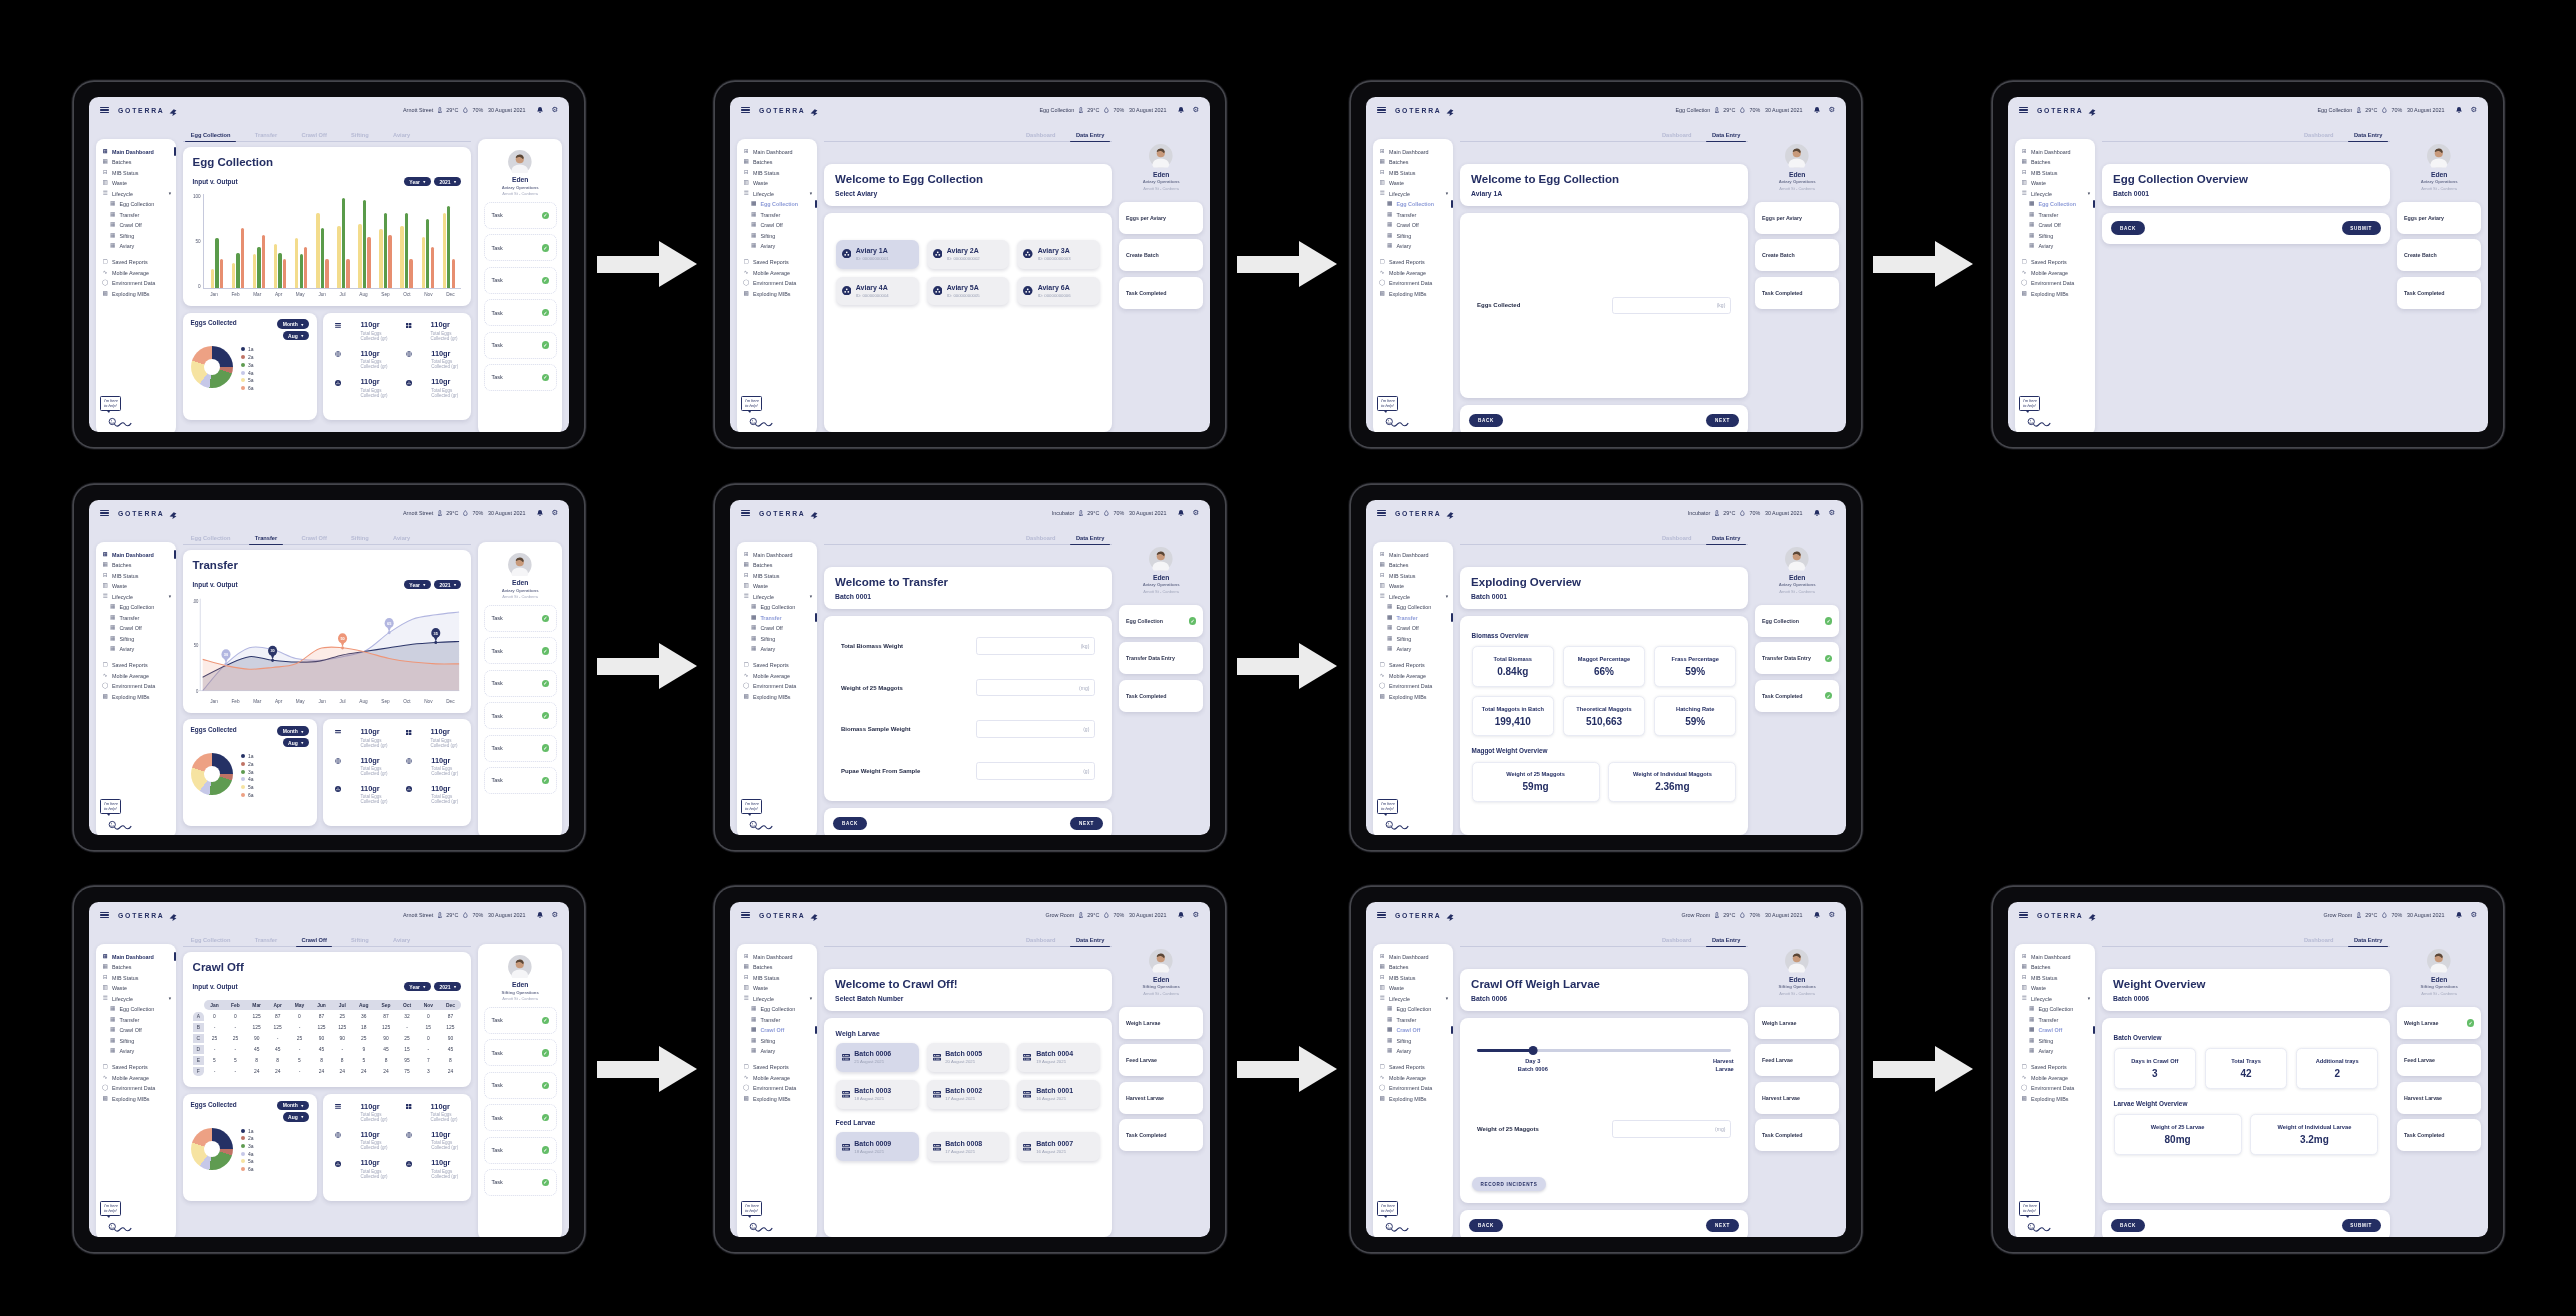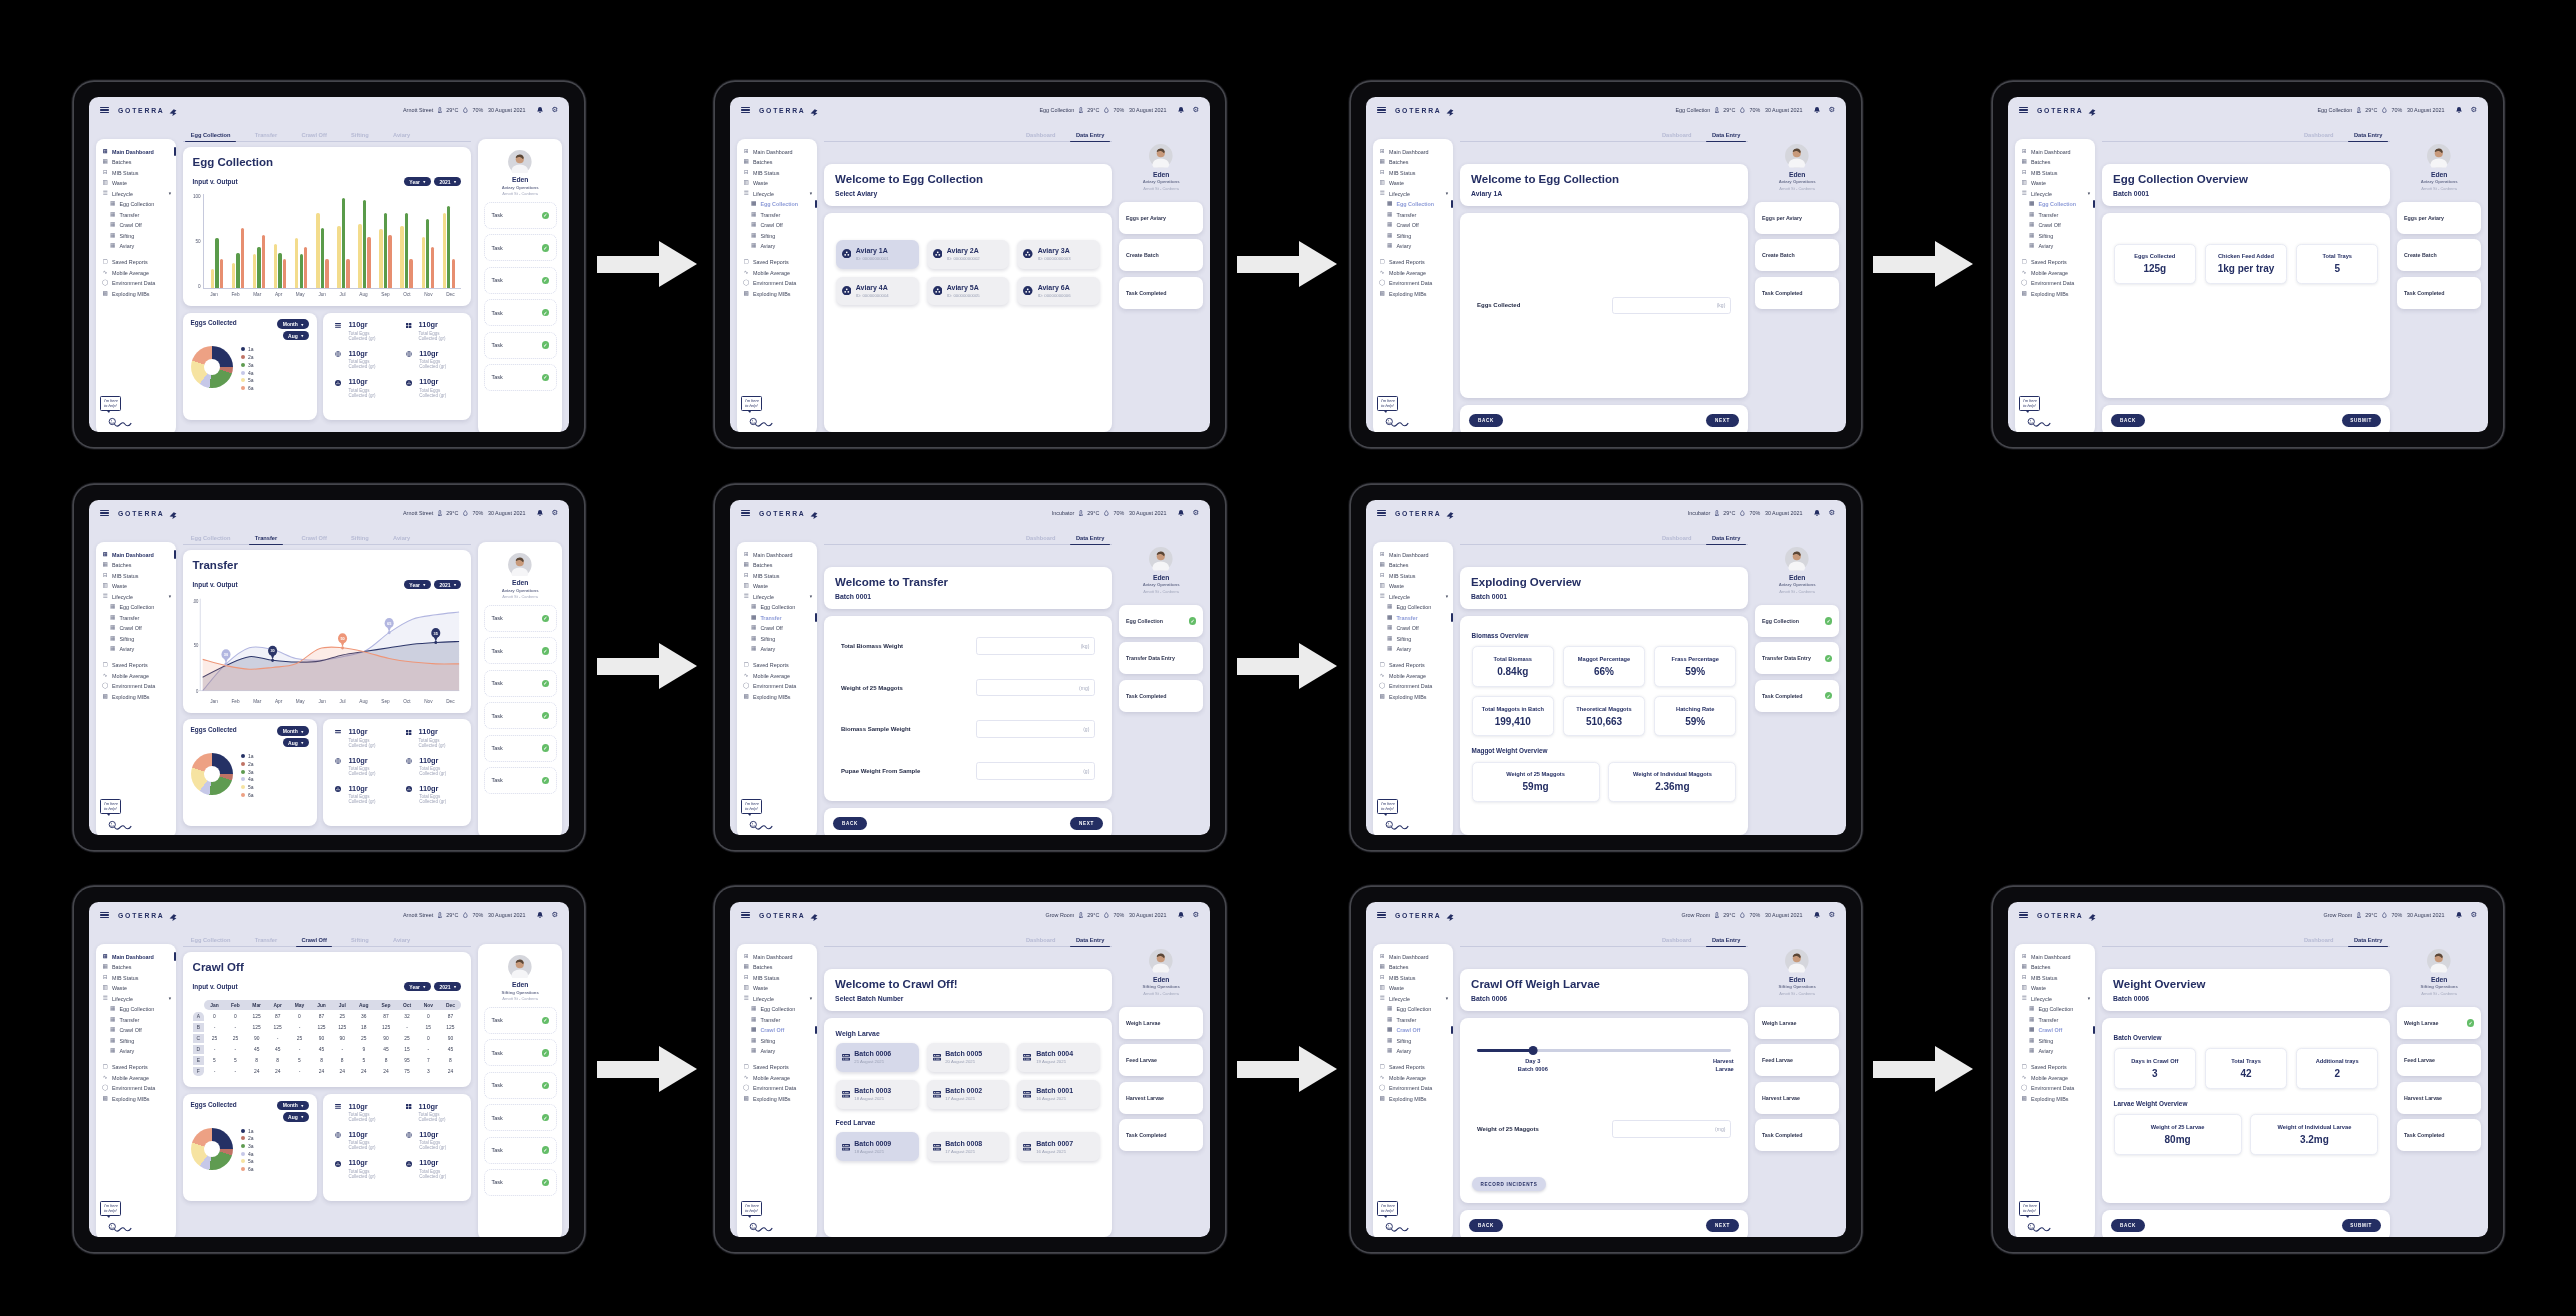--- a/index.html
+++ b/index.html
@@ -79,21 +79,21 @@
   .eggtop{display:flex;justify-content:space-between;align-items:flex-start;}
   .eggpills{display:flex;flex-direction:column;gap:2px;align-items:flex-end;}
   .eggbody{display:flex;gap:8px;margin-top:6px;align-items:flex-start;}
   .donut{width:42px;height:42px;border-radius:50%;position:relative;flex-shrink:0;}
   .donut:after{content:"";position:absolute;inset:13px;background:#fff;border-radius:50%;}
   .legend{display:flex;flex-direction:column;gap:1.7px;font-size:5px;color:#3c4258;}
   .litem{display:flex;align-items:center;}
   .ldot{width:4px;height:4px;border-radius:50%;display:inline-block;margin-right:3.4px;}
   .totcard{flex:1;padding:8.8px 12px;height:107px;}
   .totgrid{display:grid;grid-template-columns:1fr 1fr;row-gap:8.8px;column-gap:17.6px;}
-  .titem{display:flex;gap:7px;align-items:flex-start;}
+  .titem{display:flex;gap:19px;align-items:flex-start;}
   .titem .tico{margin-top:1.4px;display:inline-flex;}
   .tval{font-size:7.4px;font-weight:bold;color:#242e63;line-height:1.1;}
   .tlab{font-size:4.5px;color:#9fa4b9;margin-top:1.4px;}
 
   
   .ctable{width:100%;border-collapse:separate;border-spacing:0 2px;margin-top:6.8px;font-size:4.9px;color:#3c4258;text-align:center;}
   .ctable th{background:#d9dbe8;font-weight:bold;color:#2e3552;height:10px;font-size:4.9px;}
   .ctable th.corner{background:transparent;}
   .ctable th:nth-child(2){border-radius:5.4px 0 0 5.4px;}
   .ctable th:last-child{border-radius:0 5.4px 5.4px 0;}
@@ -1058,39 +1058,20 @@
           </div>
         </aside>
         <div class="center">
           <div class="tabs end">
             <div class="tab">Dashboard</div>
             <div class="tab active">Data Entry</div>
           </div>
           <div class="card wcard">
             <div class="h1">Egg Collection Overview</div>
             <div class="wsub">Batch 0001</div>
-          </div>
-          <div class="card ccard">
-            <div class="statswrap">
-              <div class="sgap" style="height: 20px;"></div>
-              <div class="sgrid" style="grid-template-columns: repeat(3, 1fr); margin-bottom: 10.8px;">
-                <div class="scard">
-                  <div class="sclab">Eggs Collected</div>
-                  <div class="scval">125g</div>
-                </div>
-                <div class="scard">
-                  <div class="sclab">Chicken Feed Added</div>
-                  <div class="scval">1kg per tray</div>
-                </div>
-                <div class="scard">
-                  <div class="sclab">Total Trays</div>
-                  <div class="scval">5</div>
-                </div>
-              </div>
-            </div>
           </div>
           <div class="card fcard">
             <div class="btn">BACK</div>
             <div class="btn">SUBMIT</div>
           </div>
         </div>
         <aside class="rail">
           <div class="avatarblk">
             <span class="hico">
               <svg viewBox="0 0 36 36" width="23.6" height="23.6">

